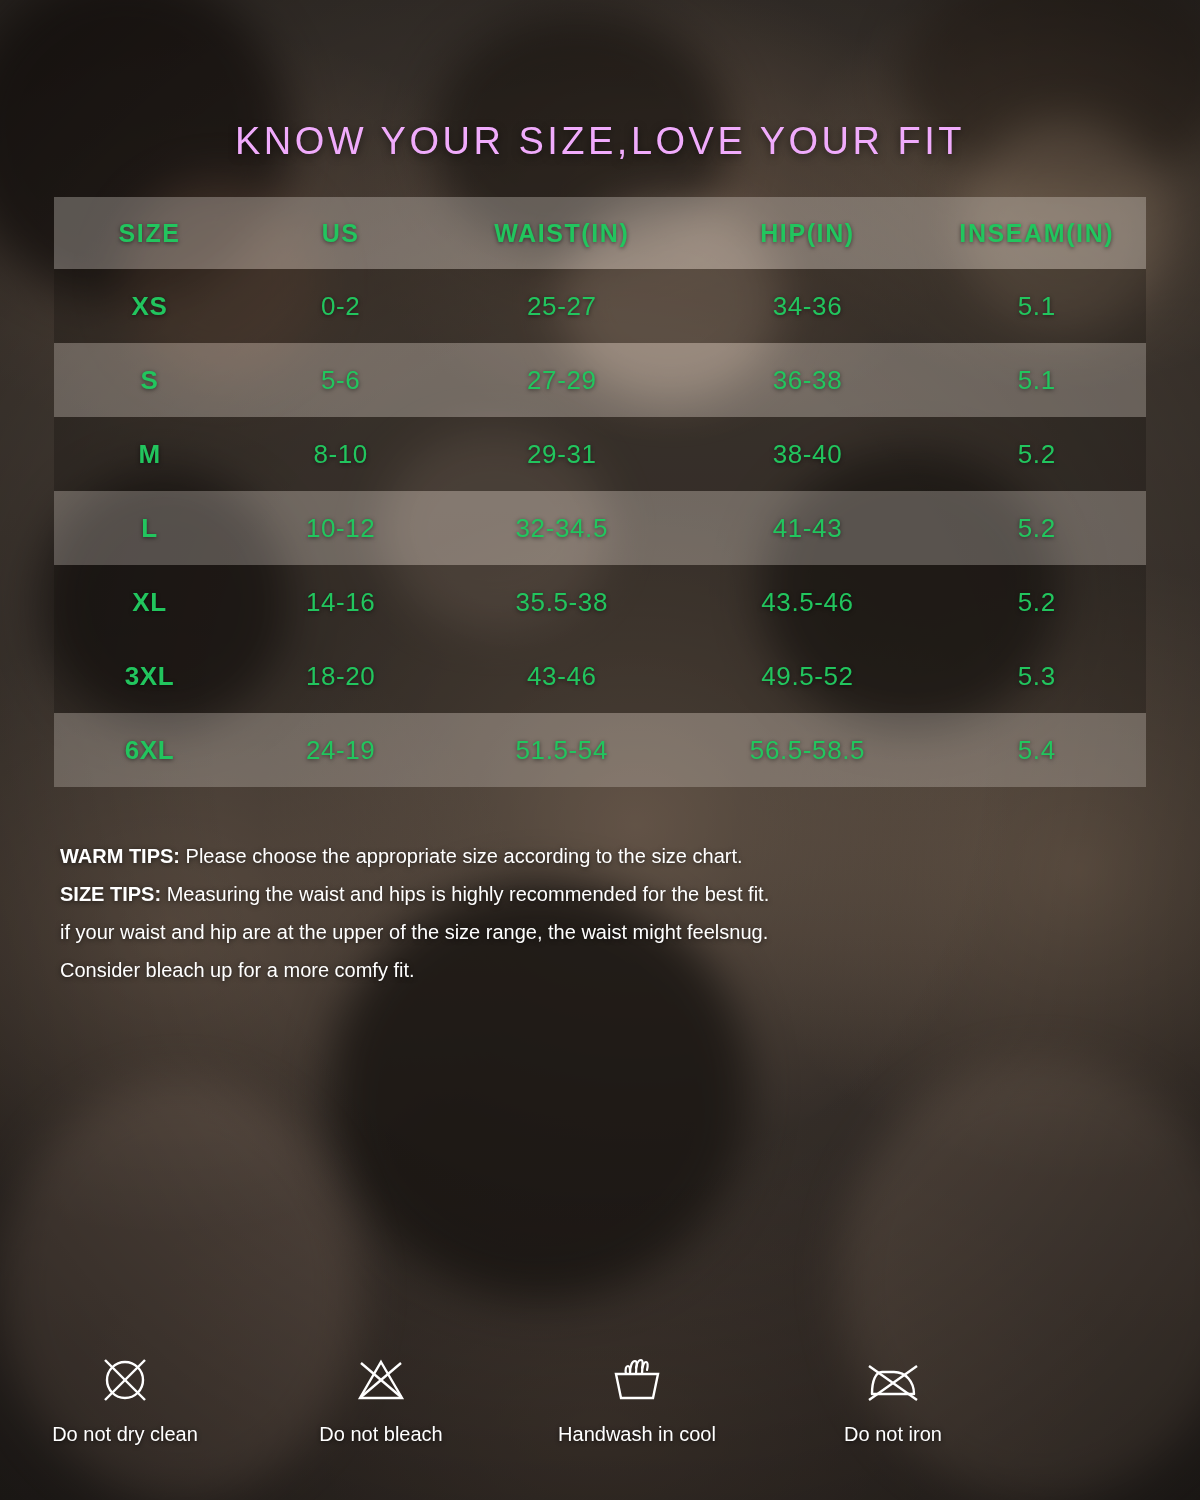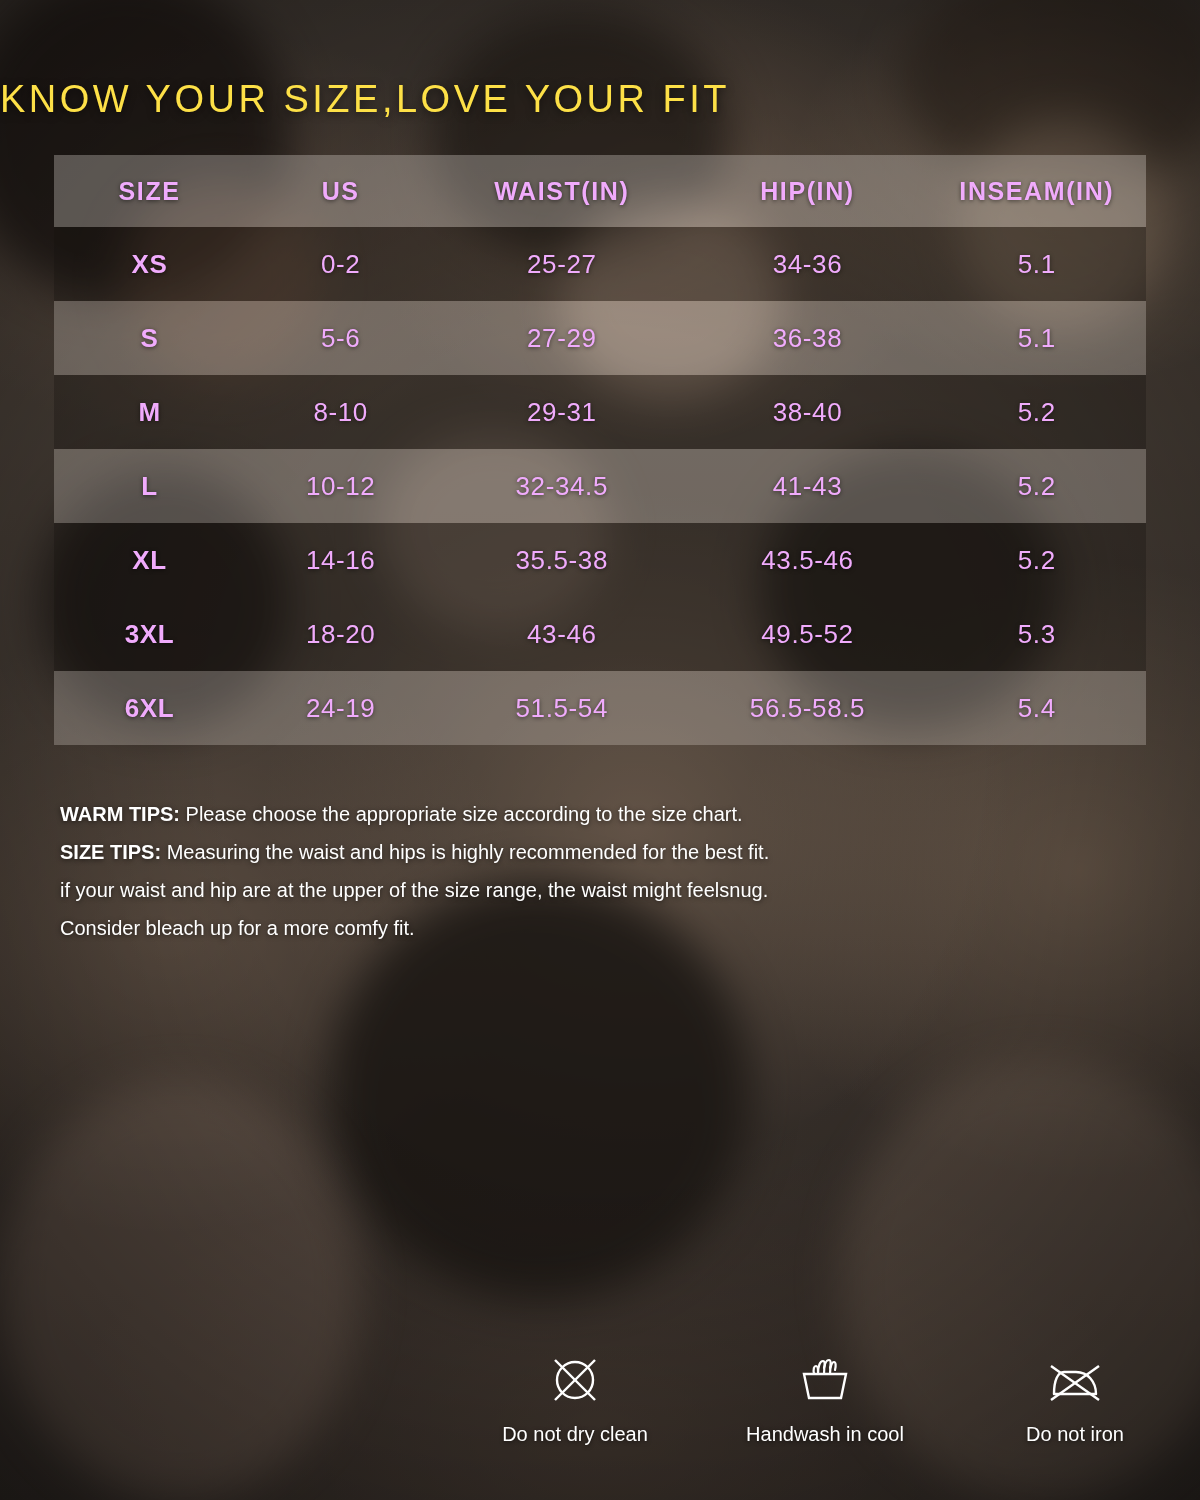--- a/index.html
+++ b/index.html
@@ -65,43 +65,43 @@
   
   #page {
     position: relative;
     z-index: 2;
     width: 1200px;
     height: 1500px;
     padding: 0;
   }
 
   .title {
-    text-align: left;
+    text-align: center;
     font-size: 38px;
     letter-spacing: 3.5px;
     font-weight: 400;
-    color: #fde047;
-    padding-top: 78px;
+    color: #f0abfc;
+    padding-top: 120px;
     text-shadow: 0 2px 8px rgba(0,0,0,0.55);
   }
 
   
   .table-wrap {
     margin: 34px auto 0;
     width: 1092px;
   }
   table.sizechart {
     width: 100%;
     border-collapse: collapse;
     table-layout: fixed;
   }
   table.sizechart th,
   table.sizechart td {
     text-align: center;
-    color: #f0abfc;
+    color: #22c55e;
     font-size: 26px;
     height: 74px;
     vertical-align: middle;
     text-shadow: 0 1px 4px rgba(0,0,0,0.55);
     letter-spacing: 0.6px;
   }
   table.sizechart thead th {
     font-size: 25px;
     font-weight: 700;
     letter-spacing: 1.6px;
@@ -129,22 +129,23 @@
   .tips b { font-weight: 700; }
   .tips .line { white-space: nowrap; }
 
   
   .care {
     position: absolute;
     left: 0;
     right: 0;
     bottom: 54px;
     display: flex;
-    justify-content: flex-end;
+    justify-content: flex-start;
     align-items: flex-end;
+    gap: 6px;
   }
   .care-item {
     width: 250px;
     text-align: center;
   }
   .care-item .glyph {
     height: 58px;
     display: flex;
     align-items: center;
     justify-content: center;
@@ -267,20 +268,30 @@
       <div class="glyph">
         <svg width="52" height="52" viewBox="0 0 52 52">
           <circle cx="26" cy="26" r="18" fill="none" stroke="#ffffff" stroke-width="2.4"></circle>
           <line x1="6" y1="6" x2="46" y2="46" stroke="#ffffff" stroke-width="2.4"></line>
           <line x1="46" y1="6" x2="6" y2="46" stroke="#ffffff" stroke-width="2.4"></line>
         </svg>
       </div>
       <div class="cap">Do not dry clean</div>
     </div>
 
+    <div class="care-item">
+      <div class="glyph">
+        <svg width="58" height="52" viewBox="0 0 58 52">
+          <polygon points="29,8 50,44 8,44" fill="none" stroke="#ffffff" stroke-width="2.4"></polygon>
+          <line x1="9" y1="9" x2="49" y2="43" stroke="#ffffff" stroke-width="2.4"></line>
+          <line x1="49" y1="9" x2="9" y2="43" stroke="#ffffff" stroke-width="2.4"></line>
+        </svg>
+      </div>
+      <div class="cap">Do not bleach</div>
+    </div>
 
     <div class="care-item">
       <div class="glyph">
         <svg width="58" height="52" viewBox="0 0 58 52">
           <path d="M8 20 H50 L45 44 H13 Z" fill="none" stroke="#ffffff" stroke-width="2.4"></path>
           <path d="M22 20 C22 12, 24 7, 27 7 C29 7, 29 10, 28 14" fill="none" stroke="#ffffff" stroke-width="2.2" stroke-linecap="round"></path>
           <path d="M28 20 C28 11, 30 6, 33 6 C35 6, 35 10, 34 14" fill="none" stroke="#ffffff" stroke-width="2.2" stroke-linecap="round"></path>
           <path d="M34 20 C34 12, 36 8, 38 8 C40 8, 40 12, 39 16" fill="none" stroke="#ffffff" stroke-width="2.2" stroke-linecap="round"></path>
           <path d="M18 20 C17 15, 18 12, 20 12 C22 12, 22 15, 22 18" fill="none" stroke="#ffffff" stroke-width="2.2" stroke-linecap="round"></path>
         </svg>

